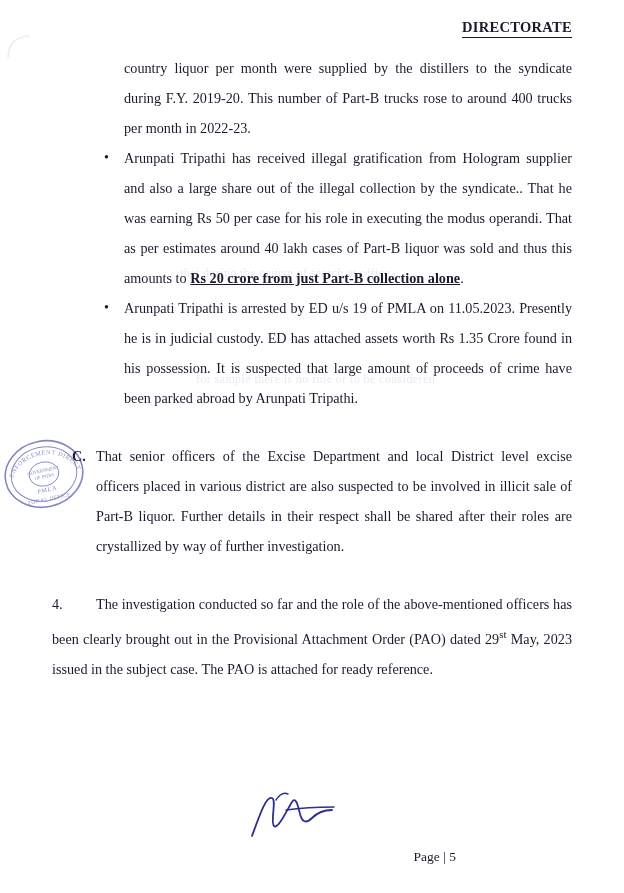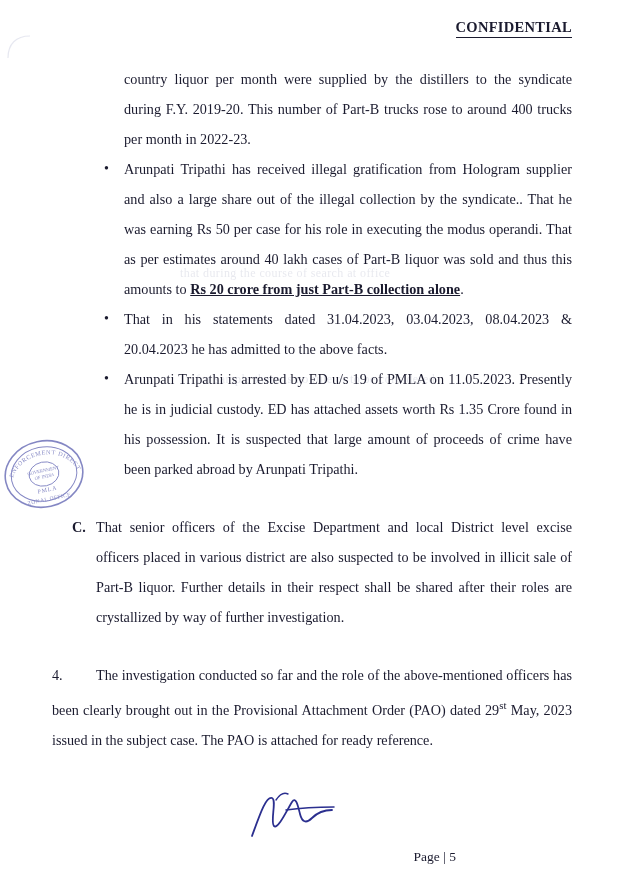--- a/index.html
+++ b/index.html
@@ -37,21 +37,21 @@
     font-weight: bold;
     font-size: 14.5px;
     letter-spacing: 0.3px;
     border-bottom: 1.6px solid #1a1a2e;
     padding-bottom: 1px;
   }
 
   
   .content {
     position: absolute;
-    top: 64px;
+    top: 53px;
     left: 0;
     width: 624px;
     padding: 0 52px 0 52px;
     box-sizing: border-box;
   }
 
   p.para {
     margin: 0;
     font-size: 14.2px;
     line-height: 30px;
@@ -195,21 +195,21 @@
   <div class="scan-arc">
     <svg width="26" height="26" viewBox="0 0 26 26">
       <path d="M2 24 C2 10 10 2 24 2" stroke="#b9bdd6" stroke-width="1.2" fill="none"></path>
     </svg>
   </div>
 
   <div class="ghost" style="left:180px; top:266px;">that during the course of search at office</div>
   <div class="ghost" style="left:196px; top:372px;text-align:right;">for sample there is no rule or to be considered</div>
 
   <div class="header">
-    <span class="header-title">CONFIDENTIAL</span>
+    <span class="header-title">DIRECTORATE</span>
   </div>
 
   <div class="seal">
     <svg width="84" height="84" viewBox="0 0 84 84">
       <g transform="rotate(-12 42 42)">
         <ellipse cx="42" cy="42" rx="39" ry="33" fill="none" stroke="#3a3fa0" stroke-width="1.6"></ellipse>
         <ellipse cx="42" cy="42" rx="33" ry="27" fill="none" stroke="#3a3fa0" stroke-width="1"></ellipse>
         <ellipse cx="42" cy="42" rx="15" ry="12" fill="none" stroke="#3a3fa0" stroke-width="0.9"></ellipse>
         <path id="topArc" d="M 9 44 A 34 28 0 0 1 75 44" fill="none"></path>
         <text font-family="'Liberation Serif', serif" font-size="6.2" fill="#3a3fa0" letter-spacing="0.6">
@@ -225,23 +225,20 @@
 
   <div class="content">
 
     <p class="para intro-para">country liquor per month were supplied by the distillers to the syndicate during F.Y. 2019-20. This number of Part-B trucks rose to around 400 trucks per month in 2022-23.</p>
 
     <ul class="bullets">
       <li class="li-gap">
         <span>Arunpati Tripathi has received illegal gratification from Hologram supplier and also a large share out of the illegal collection by the syndicate.. That he was earning Rs 50 per case for his role in executing the modus operandi. That as per estimates around 40 lakh cases of Part-B liquor was sold and thus this amounts to </span><span class="bold">Rs 20 crore from just Part-B collection alone</span><span>.</span>
       </li>
       <li class="li-gap">
-        <span>That in his statements dated 31.04.2023, 03.04.2023, 08.04.2023 &amp; 20.04.2023 he has admitted to the above facts.</span>
-      </li>
-      <li class="li-gap">
         <span>Arunpati Tripathi is arrested by ED u/s 19 of PMLA on 11.05.2023. Presently he is in judicial custody. ED has attached assets worth Rs 1.35 Crore found in his possession. It is suspected that large amount of proceeds of crime have been parked abroad by Arunpati Tripathi.</span>
       </li>
     </ul>
 
     <div class="clause">
       <span class="marker">C.</span>
       <span>That senior officers of the Excise Department and local District level excise officers placed in various district are also suspected to be involved in illicit sale of Part-B liquor. Further details in their respect shall be shared after their roles are crystallized by way of further investigation.</span>
     </div>
 
     <div class="numbered">

